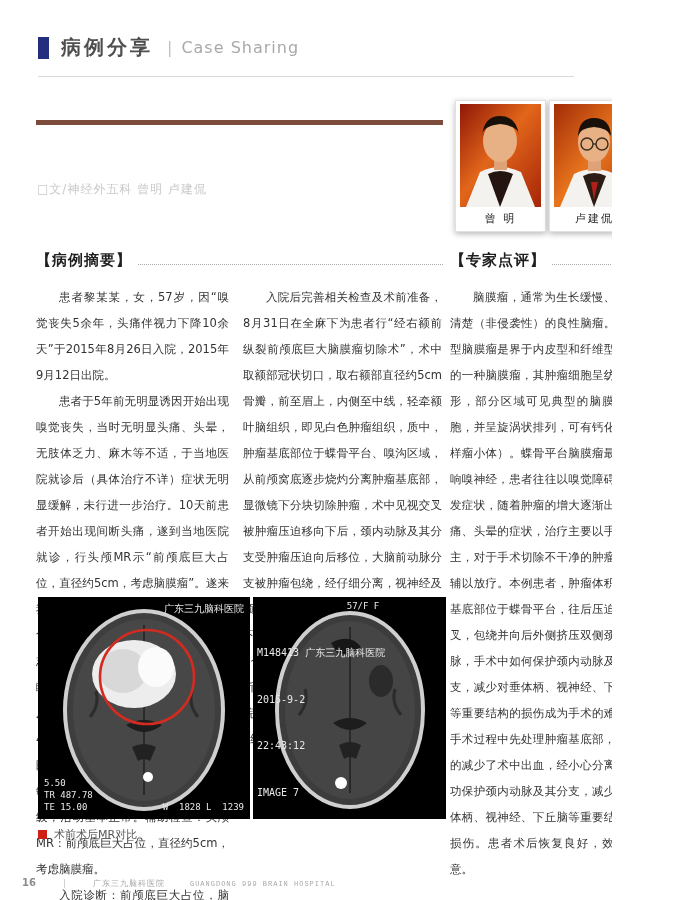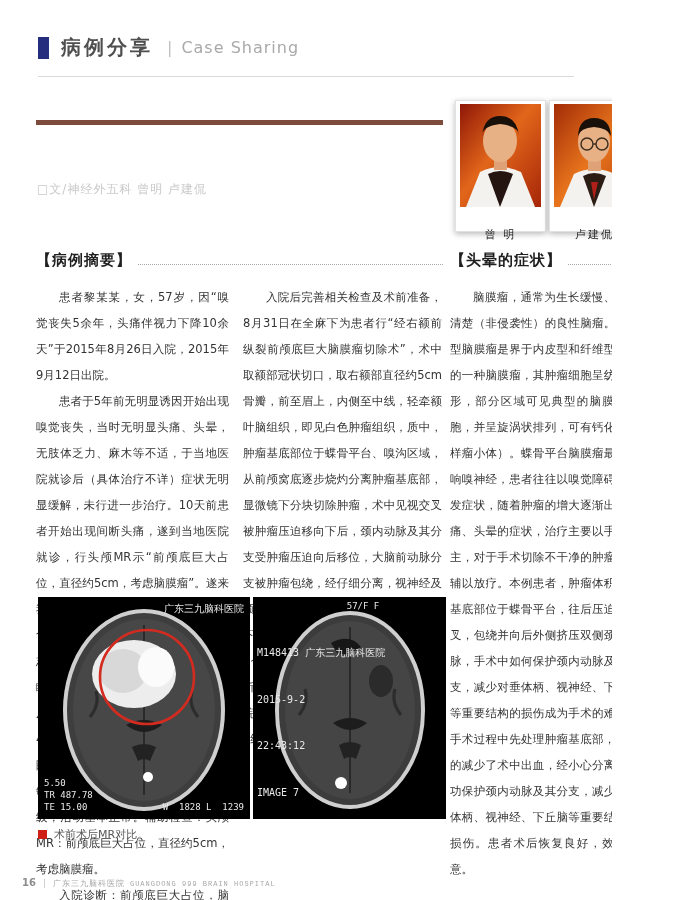--- a/index.html
+++ b/index.html
@@ -17,21 +17,21 @@
   
   .title-bar{position:absolute;left:36px;top:120px;width:407px;height:5px;background:#7d4b3b;}
   .article-title{position:absolute;left:36px;top:131px;width:412px;font-size:30px;font-weight:bold;
                  color:#9c6355;letter-spacing:2px;white-space:nowrap;}
   .byline{position:absolute;left:37px;top:181px;font-size:12px;color:#c9c9c9;letter-spacing:1px;}
 
   
   .photo-card{position:absolute;top:100px;width:89px;height:130px;background:#fff;
               border:1px solid #e2e2e2;box-shadow:0 2px 6px rgba(0,0,0,.28);}
   .photo-card svg{display:block;margin:3px auto 0;}
-  .photo-name{text-align:center;font-size:11px;color:#222;margin-top:20px;letter-spacing:2px;}
+  .photo-name{text-align:center;font-size:11px;color:#222;margin-top:4px;letter-spacing:2px;}
 
   
   .sec{position:absolute;top:251px;display:flex;align-items:center;}
   .sec-title{font-size:15px;font-weight:bold;color:#1f1f1f;white-space:nowrap;letter-spacing:1px;}
   .sec-dots{flex:1;border-bottom:1px dotted #a8a8a8;height:1px;margin-left:6px;transform:translateY(3px);}
 
   
   .col{position:absolute;top:284px;font-size:11.5px;line-height:26px;color:#333;text-align:justify;}
   .col p{margin:0;text-indent:2em;}
   #col1{left:36px;width:193px;}
@@ -48,21 +48,21 @@
   .o-tr{top:6px;right:6px;font-size:10px;}
   .o-bl{left:6px;bottom:6px;}
   .o-br{right:6px;bottom:6px;}
   .o-tc{top:3px;left:0;right:0;text-align:center;padding-left:27px;}
   .o-stack{left:4px;top:17px;font-size:10px;line-height:15.5px;}
 
   .fig-cap{position:absolute;left:38px;top:827px;display:flex;align-items:center;font-size:11px;color:#555;}
   .cap-sq{width:9px;height:9px;background:#cf2017;margin-right:7px;}
 
   
-  .footer{position:absolute;left:22px;top:877px;display:flex;align-items:baseline;color:#a8a8a8;}
+  .footer{position:absolute;left:22px;top:877px;display:flex;align-items:baseline;color:#a8a8a8;gap:20px;}
   .pg{font-size:10px;font-weight:bold;color:#8d8d8d;margin-right:7px;}
   .f-sep{color:#c6c6c6;font-size:9px;margin-right:7px;}
   .f-cn{font-size:8px;letter-spacing:1px;margin-right:5px;}
   .f-en{font-size:7px;letter-spacing:1px;font-family:Liberation Mono, monospace;}
 </style>
 </head>
 <body>
 
 <div class="page">
 
@@ -116,21 +116,21 @@
       <line x1="39" y1="40" x2="42" y2="40" stroke="#3a2c1d" stroke-width="1.4"></line>
     </svg>
     <div class="photo-name">卢建侃</div>
   </div>
 
   <div class="sec" style="left:36px;width:407px;">
     <span class="sec-title">【病例摘要】</span>
     <span class="sec-dots"></span>
   </div>
   <div class="sec" style="left:450px;width:189px;">
-    <span class="sec-title">【头晕的症状】</span>
+    <span class="sec-title">【专家点评】</span>
     <span class="sec-dots"></span>
   </div>
 
   <div class="col" id="col1">
     <p>患者黎某某，女，57岁，因“嗅觉丧失5余年，头痛伴视力下降10余天”于2015年8月26日入院，2015年9月12日出院。</p>
     <p>患者于5年前无明显诱因开始出现嗅觉丧失，当时无明显头痛、头晕，无肢体乏力、麻木等不适，于当地医院就诊后（具体治疗不详）症状无明显缓解，未行进一步治疗。10天前患者开始出现间断头痛，遂到当地医院就诊，行头颅MR示“前颅底巨大占位，直径约5cm，考虑脑膜瘤”。遂来我院治疗。起病以来，患者精神、饮食一般，大小便正常。入院查体：神志清楚，查体合作，语言流利，双侧瞳孔等大等圆，直径约2.5mm，对光反射稍迟钝，左眼视力4.5，右眼视力4.3，双侧视野颞侧偏盲，嗅觉障碍，眼球活动无受限，双侧角膜反射灵敏，额纹、鼻唇沟对称，四肢肌力5级，活动基本正常。辅助检查：头颅MR：前颅底巨大占位，直径约5cm，考虑脑膜瘤。</p>
     <p>入院诊断：前颅底巨大占位，脑膜瘤。</p>
   </div>
   <div class="col" id="col2">
     <p>入院后完善相关检查及术前准备，8月31日在全麻下为患者行“经右额前纵裂前颅底巨大脑膜瘤切除术”，术中取额部冠状切口，取右额部直径约5cm骨瓣，前至眉上，内侧至中线，轻牵额叶脑组织，即见白色肿瘤组织，质中，肿瘤基底部位于蝶骨平台、嗅沟区域，从前颅窝底逐步烧灼分离肿瘤基底部，显微镜下分块切除肿瘤，术中见视交叉被肿瘤压迫移向下后，颈内动脉及其分支受肿瘤压迫向后移位，大脑前动脉分支被肿瘤包绕，经仔细分离，视神经及颈内动脉分支均保护完好，肿瘤最终镜下全切，术中出血约600ml，输红细胞2个单位。患者术后视力、视野较前有所改善，肢体活动良好，病情稳定后出院。病理结果示“过渡型脑膜瘤（WHO 1级）”。</p>

